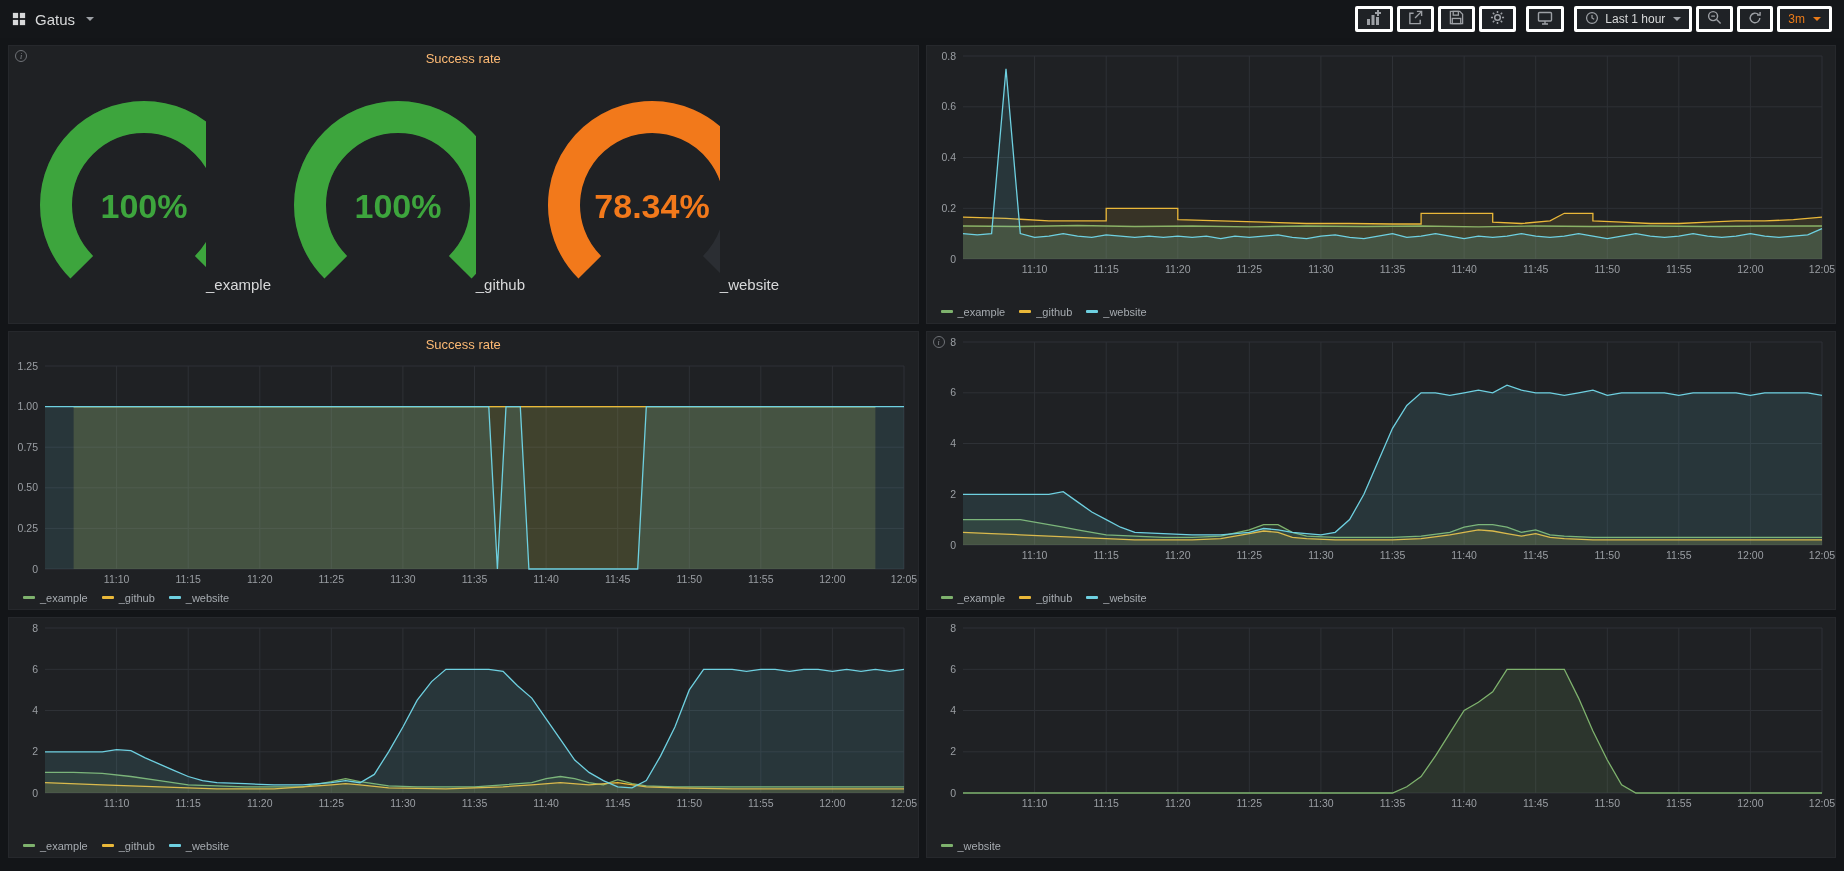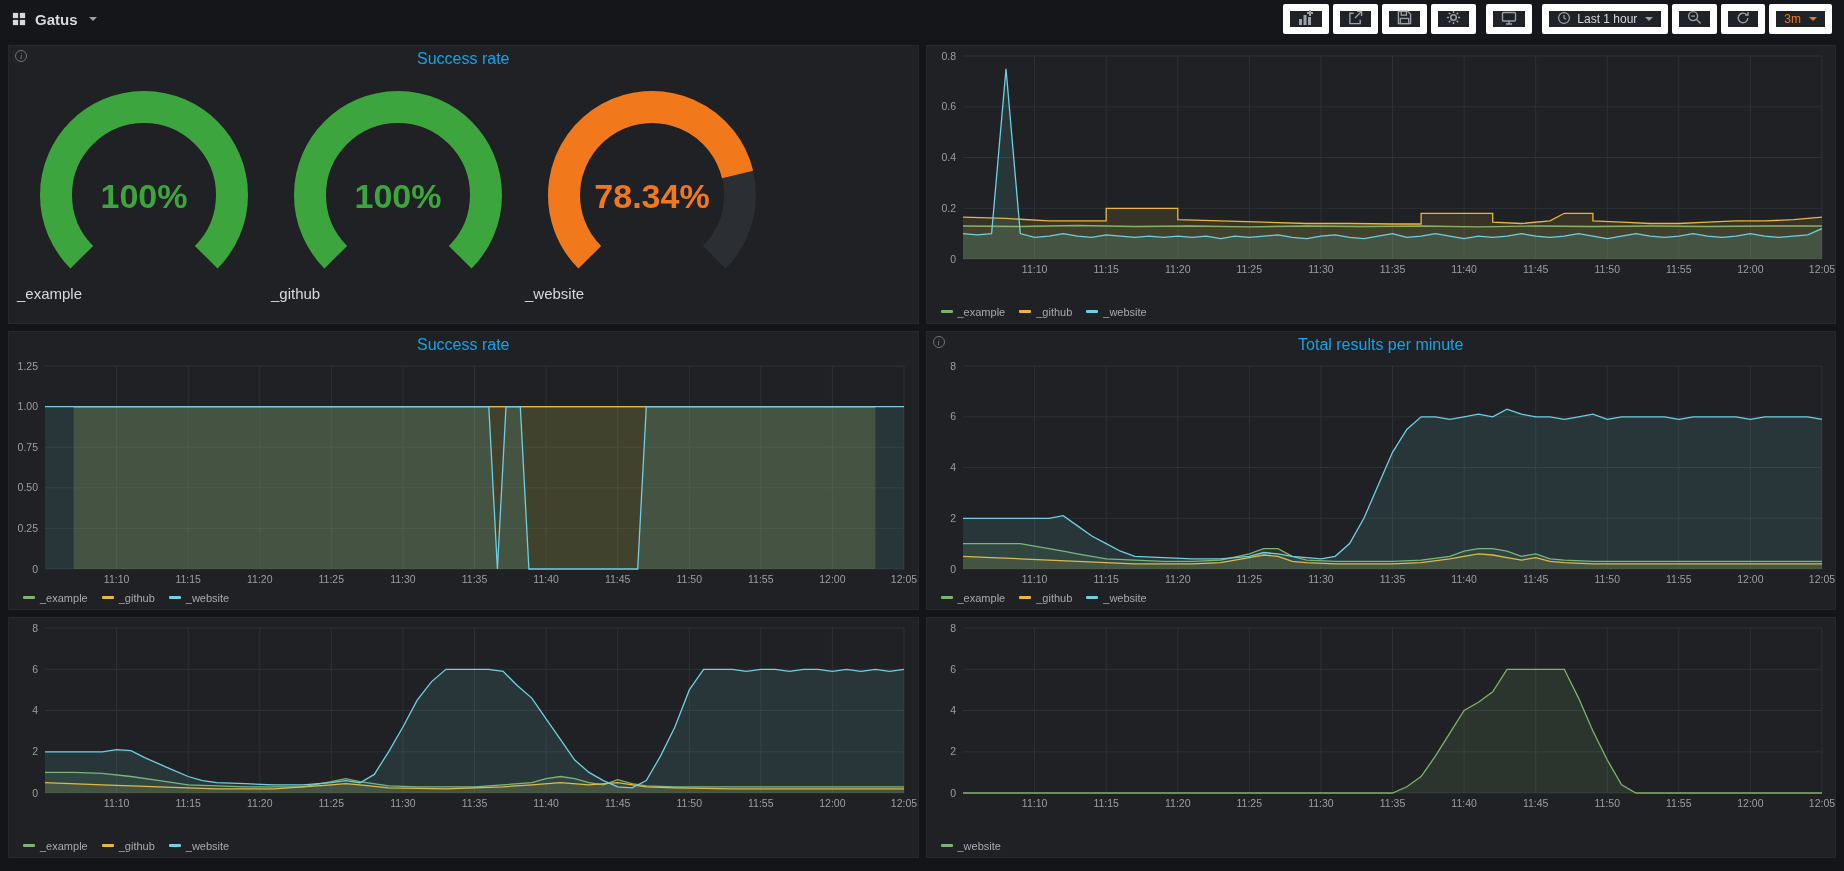--- a/index.html
+++ b/index.html
@@ -4,54 +4,54 @@
 <style>
   *{box-sizing:border-box;margin:0;padding:0}
   html,body{width:1844px;height:871px;overflow:hidden}
   body{background:#131518;font-family:"Liberation Sans",sans-serif;color:#d8d9da}
 
   
   .navbar{height:38px;display:flex;align-items:center;justify-content:space-between;
           padding:0 12px;background:#141619}
   .nav-left{display:flex;align-items:center;gap:9px}
   .apps-icon{color:#d8d9da;display:inline-flex}
-  .brand{font-size:15px;font-weight:700;cursor:pointer}
+  .brand{font-size:15px;font-weight:400;cursor:pointer}
   .caret{width:0;height:0;border-left:4px solid transparent;border-right:4px solid transparent;
          border-top:4px solid #9da0a5;display:inline-block;margin-left:2px}
   .nav-right{display:flex;align-items:center;gap:4px}
   .nav-btn{height:26px;display:inline-flex;align-items:center;gap:6px;padding:8px 8px;
-           background:#1f2226;border:7px solid #ffffff;border-radius:2px;color:#9da0a5;
+           background:#1f2226;border:3px solid #ffffff;border-radius:2px;color:#9da0a5;
            font-size:12px;cursor:pointer}
   .nav-btn .lbl{color:#d8d9da}
   .nav-group{display:inline-flex;margin-left:6px;gap:4px}
   .orange{color:#eb7b18}
   .caret.orange-c{border-top-color:#eb7b18}
 
   
   .dash{display:grid;grid-template-columns:1fr 1fr;grid-template-rows:279px 279px 241px;
         gap:7px;padding:7px 8px}
   .panel{background:#1f2124;border:1px solid #26282c;position:relative;
          display:flex;flex-direction:column;min-width:0}
-  .panel h2{height:24px;line-height:26px;text-align:center;font-size:16px;font-weight:500;
-            color:#0ea5e9;cursor:pointer;flex:0 0 auto}
+  .panel h2{height:24px;line-height:26px;text-align:center;font-size:13px;font-weight:500;
+            color:#fdba74;cursor:pointer;flex:0 0 auto}
   .info-corner{position:absolute;top:4px;left:6px;width:12px;height:12px;border-radius:50%;
                border:1px solid #6f7277;color:#8a8d92;font-size:8px;line-height:11px;
                text-align:center;font-family:"Liberation Serif",serif;font-style:italic}
   .chart{flex:1;min-height:0;position:relative}
   .chart svg{display:block}
   svg text{font-family:"Liberation Sans",sans-serif}
   .ax{fill:#9a9ea3;font-size:10.5px}
   .legend{flex:0 0 20px;display:flex;align-items:center;gap:14px;padding:0 8px 3px 14px;
           font-size:11px;color:#a6abb0;overflow:hidden}
   .legend-item{display:inline-flex;align-items:center;cursor:pointer;white-space:nowrap}
   .legend-item i{display:inline-block;width:12px;height:3px;margin-right:5px;border-radius:1px}
 
   
   .gauges{flex:1;display:flex;align-items:center;padding-left:8px}
-  .gauge{width:254px;display:flex;flex-direction:column;align-items:flex-start}
+  .gauge{width:254px;display:flex;align-items:flex-end}
   .gauge-label{font-size:15px;color:#d8d9da;margin-top:2px}
 </style>
 </head>
 <body>
 
 <nav class="navbar">
   <div class="nav-left">
     <span class="apps-icon">
       <svg width="14" height="14" viewBox="0 0 16 16" fill="currentColor">
           <rect x="1" y="1" width="6" height="6"></rect>
@@ -265,21 +265,20 @@
       </div>
     <div class="legend">
         <span class="legend-item"><i style="background:#7EB26D"></i>_example</span>
         <span class="legend-item"><i style="background:#EAB839"></i>_github</span>
         <span class="legend-item"><i style="background:#6ED0E0"></i>_website</span>
       </div>
   </section>
 
   <section class="panel">
     <span class="info-corner">i</span>
-    <h2>Total results per minute</h2>
     <div class="chart">
         <svg width="909" height="233">
           <line x1="36" x2="895" y1="213.0" y2="213.0" stroke="#2e3136"></line>
           <text class="ax" x="29" y="216.5" text-anchor="end">0</text>
           <line x1="36" x2="895" y1="162.3" y2="162.3" stroke="#2e3136"></line>
           <text class="ax" x="29" y="165.8" text-anchor="end">2</text>
           <line x1="36" x2="895" y1="111.5" y2="111.5" stroke="#2e3136"></line>
           <text class="ax" x="29" y="115.0" text-anchor="end">4</text>
           <line x1="36" x2="895" y1="60.8" y2="60.8" stroke="#2e3136"></line>
           <text class="ax" x="29" y="64.3" text-anchor="end">6</text>

